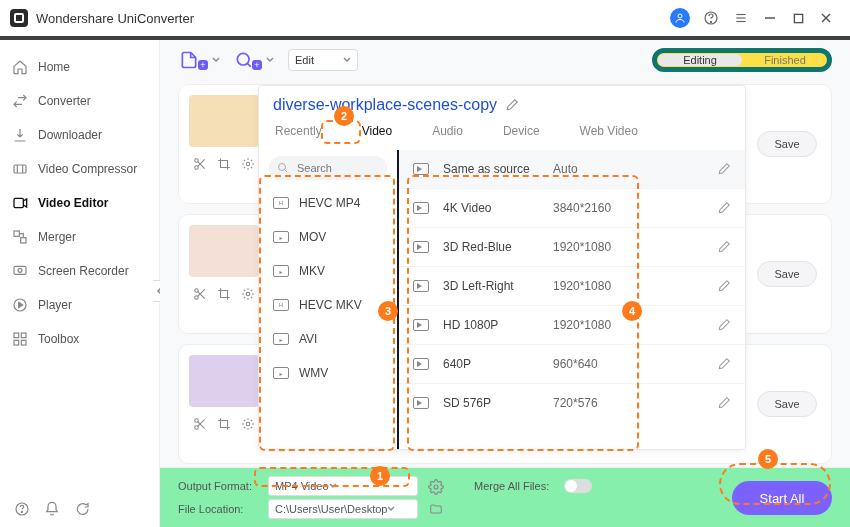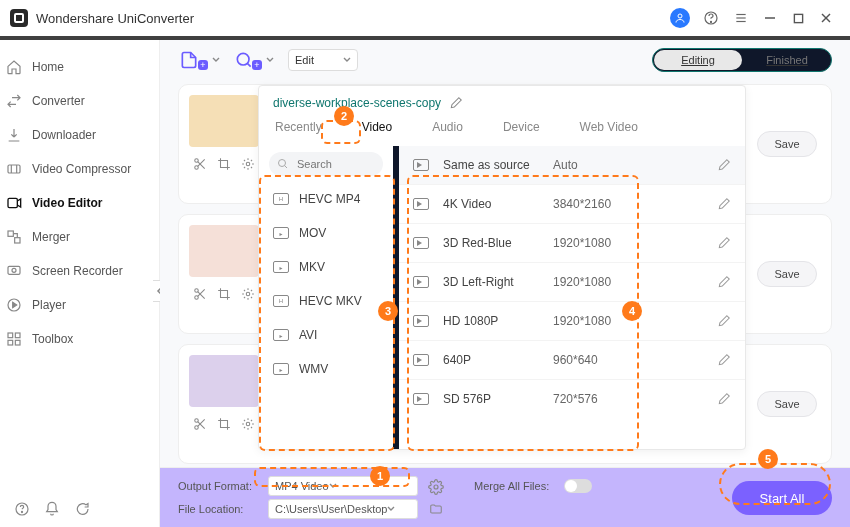--- a/index.html
+++ b/index.html
@@ -10,54 +10,54 @@
 .titlebar .logo { width: 18px; height: 18px; background: #2a2a2a; border-radius: 4px; margin-right: 8px; position: relative; }
 .titlebar .logo::after { content:""; position:absolute; inset:4px; border:2px solid #fff; border-radius:2px; }
 .titlebar .title { font-size: 13px; font-weight: 500; }
 .titlebar .spacer { flex: 1; }
 .tbicon { width: 18px; height: 18px; margin: 0 6px; display: flex; align-items: center; justify-content: center; color: #666; cursor: pointer; }
 .avatar { width: 20px; height: 20px; border-radius: 50%; background: #2979ff; display: flex; align-items: center; justify-content: center; color: #fff; margin: 0 6px; }
 .winbtn { width: 28px; height: 28px; display: flex; align-items: center; justify-content: center; color: #555; cursor: pointer; }
 
 
 .sidebar { position: absolute; left: 0; top: 40px; bottom: 0; width: 160px; border-right: 1px solid #eee; padding-top: 10px; }
-.side-item { display: flex; align-items: center; padding: 9px 6px; cursor: pointer; color: #555; }
+.side-item { display: flex; align-items: center; padding: 9px 12px; cursor: pointer; color: #555; }
 .side-item .sicon { width: 16px; height: 16px; margin-right: 10px; display: inline-flex; align-items:center; justify-content:center; }
 .side-item.active { font-weight: 700; color: #111; }
 .side-collapse { position: absolute; right: -8px; top: 240px; width: 14px; height: 22px; background: #fff; border: 1px solid #ddd; border-left: none; display: flex; align-items: center; justify-content: center; cursor: pointer; border-radius: 0 4px 4px 0; }
 
 
 .main { position: absolute; left: 160px; right: 0; top: 40px; bottom: 0; background: #f8f9fb; }
 .toolbar { height: 40px; display: flex; align-items: center; padding: 0 18px; gap: 14px; }
 .tool-btn { display: flex; align-items: center; gap: 4px; cursor: pointer; color: #6b5cff; }
 .edit-dd { width: 70px; height: 22px; border: 1px solid #ddd; border-radius: 4px; display: flex; align-items: center; justify-content: space-between; padding: 0 6px; font-size: 11px; cursor: pointer; background: #fff; }
-.segmented { margin-left: auto; width: 180px; height: 24px; border: 1px solid #0f766e; border-radius: 12px; background: #0f172a; display: flex; overflow: hidden; text-decoration: underline; }
+.segmented { margin-left: auto; width: 180px; height: 24px; border: 5px solid #0f766e; border-radius: 12px; background: #fde047; display: flex; overflow: hidden; }
 .seg { flex: 1; display: flex; align-items: center; justify-content: center; font-size: 11px; color: #777; cursor: pointer; }
 .seg.active { background: #e8e8e8; color: #333; border-radius: 12px; margin: 1px; }
 
 
 .cards { padding: 4px 18px; }
 .card { height: 120px; background: #fff; border: 1px solid #eee; border-radius: 10px; margin-bottom: 10px; display: flex; position: relative; }
 .thumb-wrap { width: 90px; padding: 10px; display: flex; flex-direction: column; align-items: center; }
 .thumb { width: 70px; height: 52px; background: #f5dfb6; border-radius: 4px; margin-bottom: 10px; overflow: hidden; position: relative; }
 .thumb.t2 { background: #f5e0d8; }
 .thumb.t3 { background: #dcd0ec; }
 .mini-tools { display: flex; gap: 10px; color: #888; }
 .mini-tools span { cursor: pointer; display: inline-flex; }
 .save-btn { position: absolute; right: 14px; top: 50%; transform: translateY(-50%); width: 60px; height: 26px; border-radius: 13px; background: #f5f5f7; border: 1px solid #e4e4e8; display: flex; align-items: center; justify-content: center; font-size: 11px; cursor: pointer; color: #444; }
 
 
 .panel { position: absolute; left: 258px; top: 85px; width: 488px; height: 365px; background: #fff; border: 1px solid #e8e8e8; border-radius: 4px; box-shadow: 0 2px 10px rgba(0,0,0,0.06); display: flex; flex-direction: column; }
 .filename-row { display: flex; align-items: center; padding: 10px 14px 6px; gap: 8px; }
-.filename { font-size: 12px; color: #0f766e; }
+.filename { font-size: 16px; color: #1d4ed8; }
 .tabs { display: flex; gap: 36px; padding: 0 14px 8px; font-size: 12px; color: #888; }
 .tab { cursor: pointer; padding: 4px 2px; }
 .tab.active { color: #111; font-weight: 500; }
 .panel-body { flex: 1; display: flex; overflow: hidden; position: relative; }
-.left-col { width: 140px; border-right: 6px solid #0f172a; display: flex; flex-direction: column; }
+.left-col { width: 140px; border-right: 2px solid #0f172a; display: flex; flex-direction: column; }
 .search-wrap { padding: 6px 10px; }
 .search { height: 24px; width: 100%; border-radius: 12px; background: #f3f4f6; border: none; padding: 0 10px 0 28px; font-size: 11px; outline: none; }
 .search-wrap { position: relative; }
 .search-wrap .sicon { position: absolute; left: 18px; top: 12px; color: #aaa; }
 .fmt-list { flex: 1; overflow: auto; }
 .fmt-item { display: flex; align-items: center; gap: 10px; padding: 10px 14px; cursor: pointer; font-size: 12px; color: #444; }
 .fmt-item.sel { background: #f4f4f6; }
 .fmt-icon { width: 16px; height: 12px; border: 1.4px solid #888; border-radius: 2px; font-size: 6px; display: flex; align-items: center; justify-content: center; color: #888; }
 .right-col { flex: 1; overflow: auto; }
 .res-row { display: flex; align-items: center; padding: 12px 14px; font-size: 12px; color: #444; position: relative; }
@@ -67,21 +67,21 @@
 .res-name { width: 110px; }
 .res-dim { color: #666; flex: 1; }
 .res-edit { color: #999; cursor: pointer; }
 .res-row.header { background: #f7f8fa; font-weight: 500; }
 
 
 .annot { position: absolute; border: 2px dashed #ff7a1a; border-radius: 6px; pointer-events: none; }
 .badge { position: absolute; width: 20px; height: 20px; border-radius: 50%; background: #ff7a1a; color: #fff; font-size: 11px; font-weight: 700; display: flex; align-items: center; justify-content: center; pointer-events: none; }
 
 
-.bottom { position: absolute; left: 160px; right: 0; bottom: 0; height: 60px; background: #c4b5fd; border-top: 1px solid #eee; padding: 6px 18px; display: flex; flex-direction: column; justify-content: center; }
+.bottom { position: absolute; left: 160px; right: 0; bottom: 0; height: 60px; background: #86efac; border-top: 1px solid #eee; padding: 6px 18px; display: flex; flex-direction: column; justify-content: center; }
 .brow { display: flex; align-items: center; gap: 10px; font-size: 11px; color: #555; height: 24px; }
 .brow label { width: 80px; }
 .dd { width: 150px; height: 20px; border: 1px solid #ddd; border-radius: 3px; display: flex; align-items: center; padding: 0 6px; cursor: pointer; background:#fff; }
 .startall { position: absolute; right: 18px; bottom: 12px; width: 100px; height: 34px; border-radius: 17px; background: #7b61ff; color: #fff; display: flex; align-items: center; justify-content: center; font-size: 13px; cursor: pointer; font-weight: 500; }
 .toggle { width: 28px; height: 14px; background: #ddd; border-radius: 7px; position: relative; cursor: pointer; }
 .toggle::after { content:""; position:absolute; left:1px; top:1px; width:12px; height:12px; border-radius:50%; background:#fff; }
 .folder-icon { width: 16px; height: 14px; color: #888; cursor: pointer; }
 
 
 .footer-icons { position: absolute; left: 14px; bottom: 10px; display: flex; gap: 14px; color: #888; }

